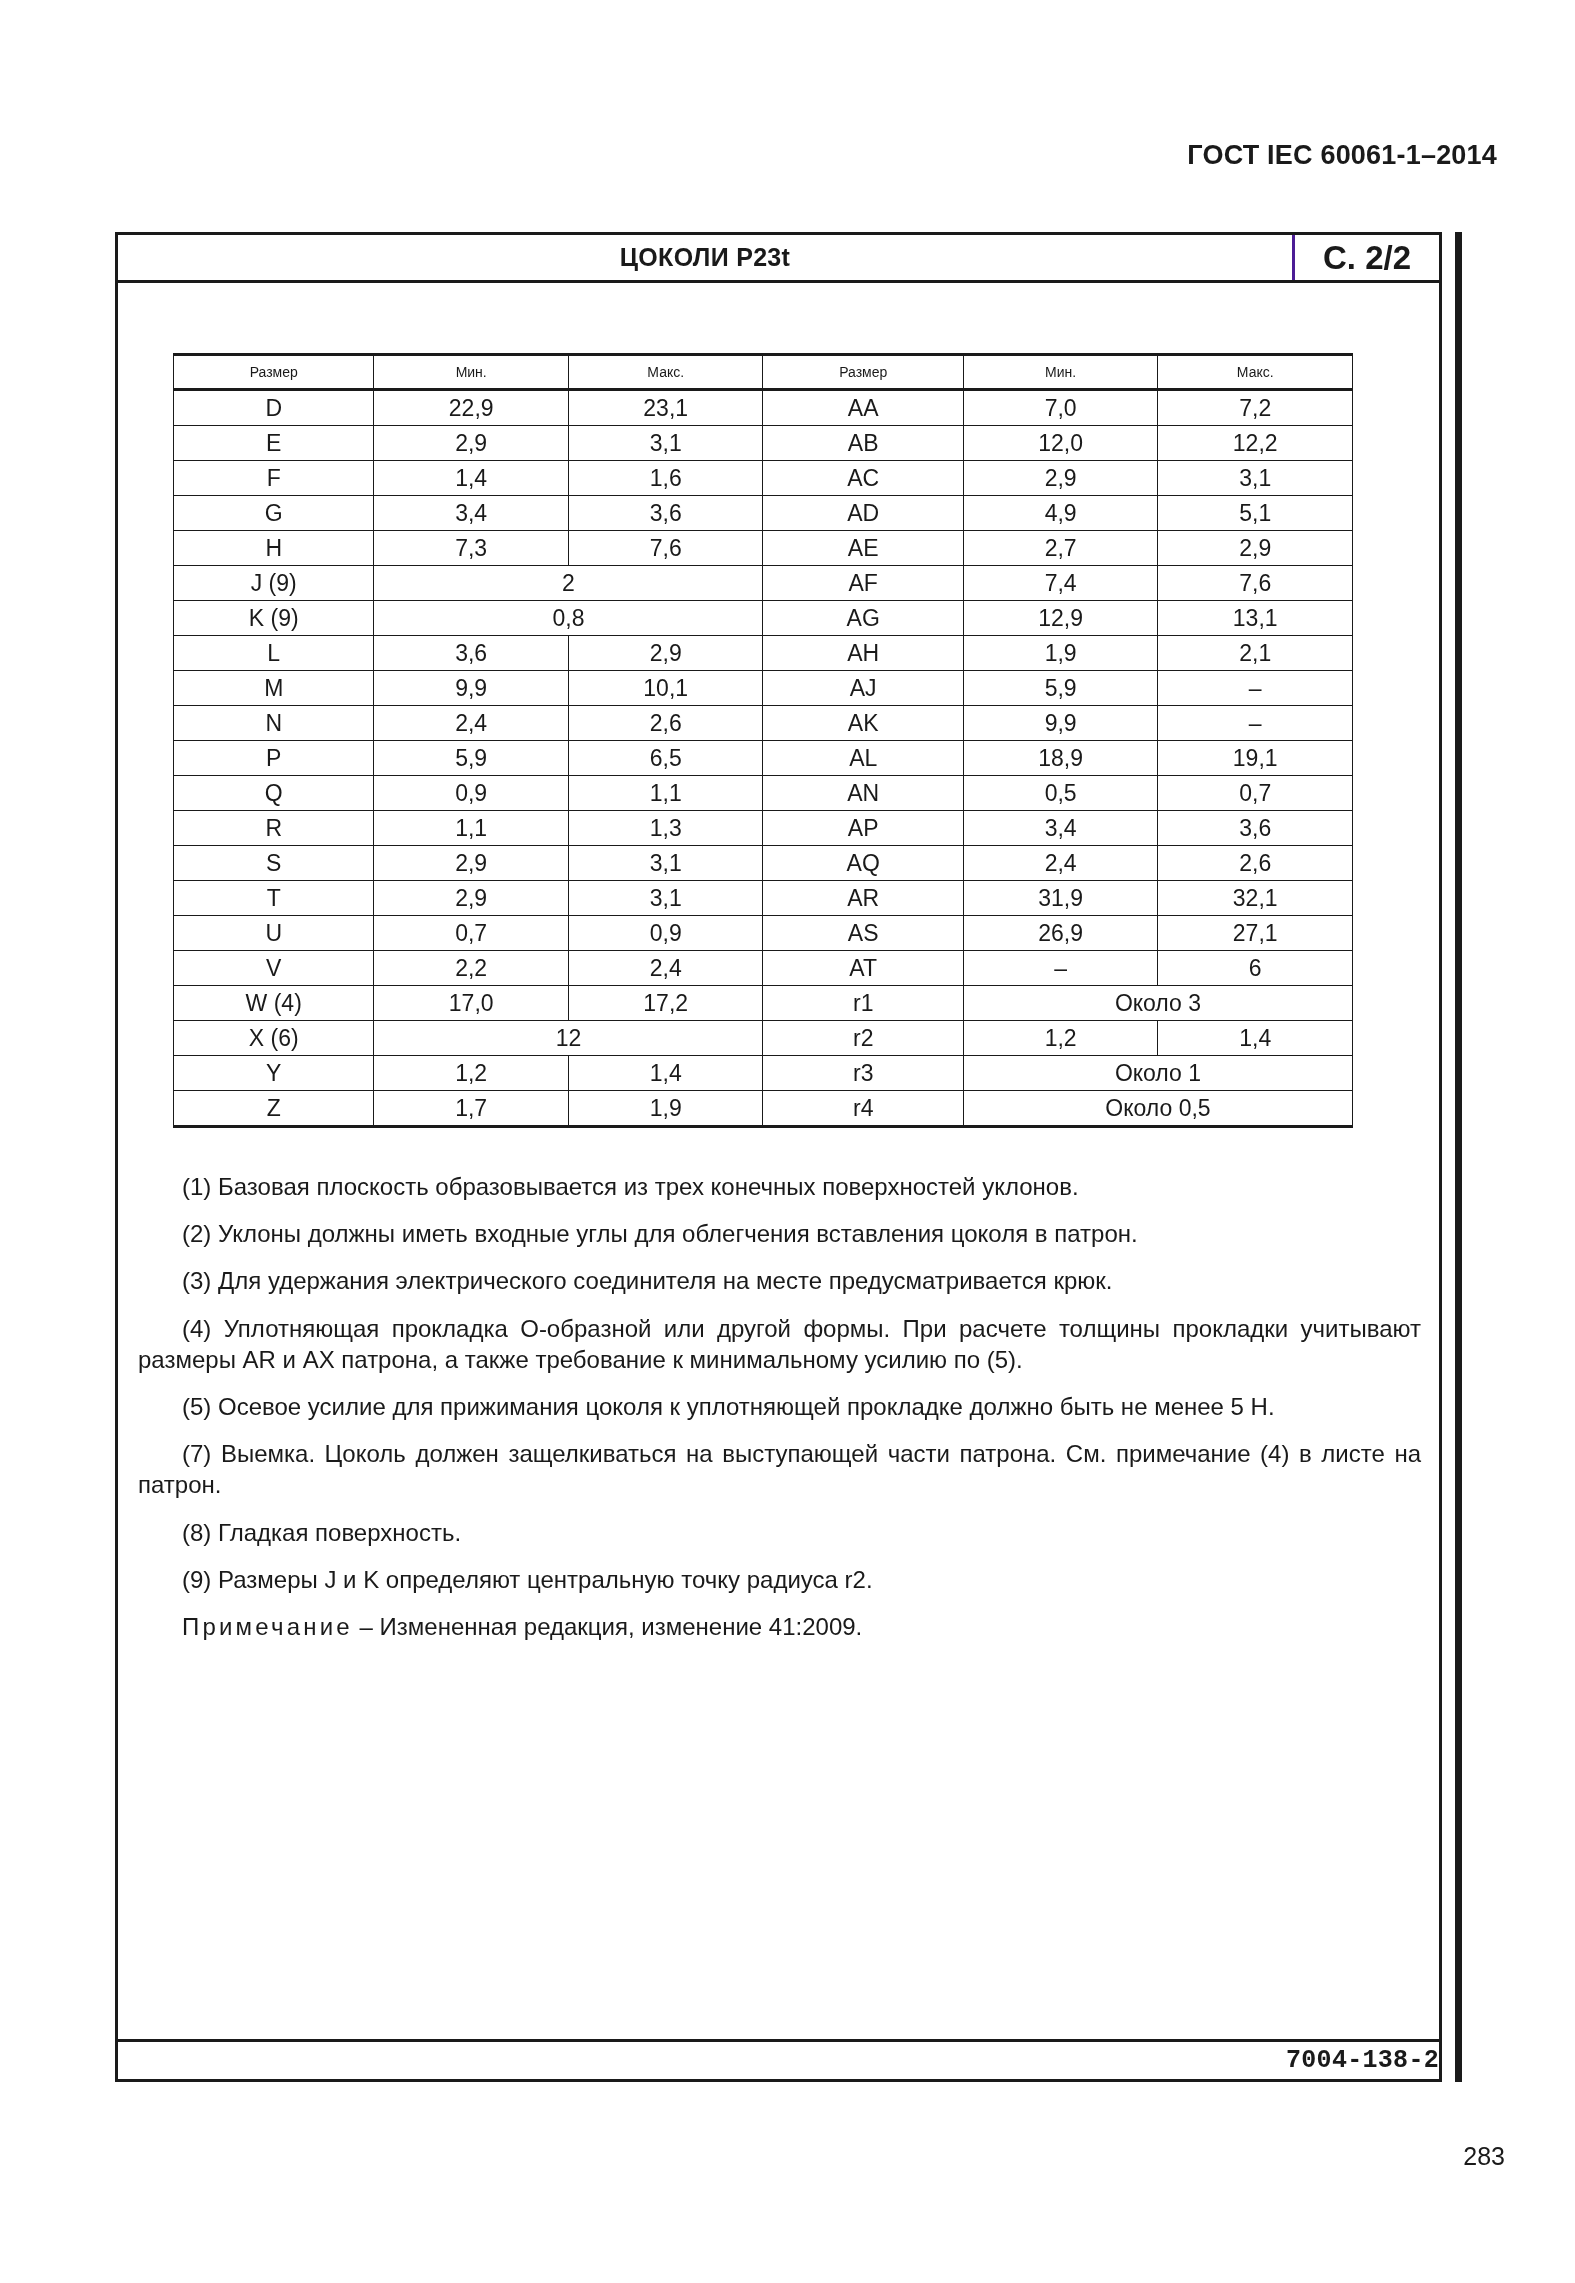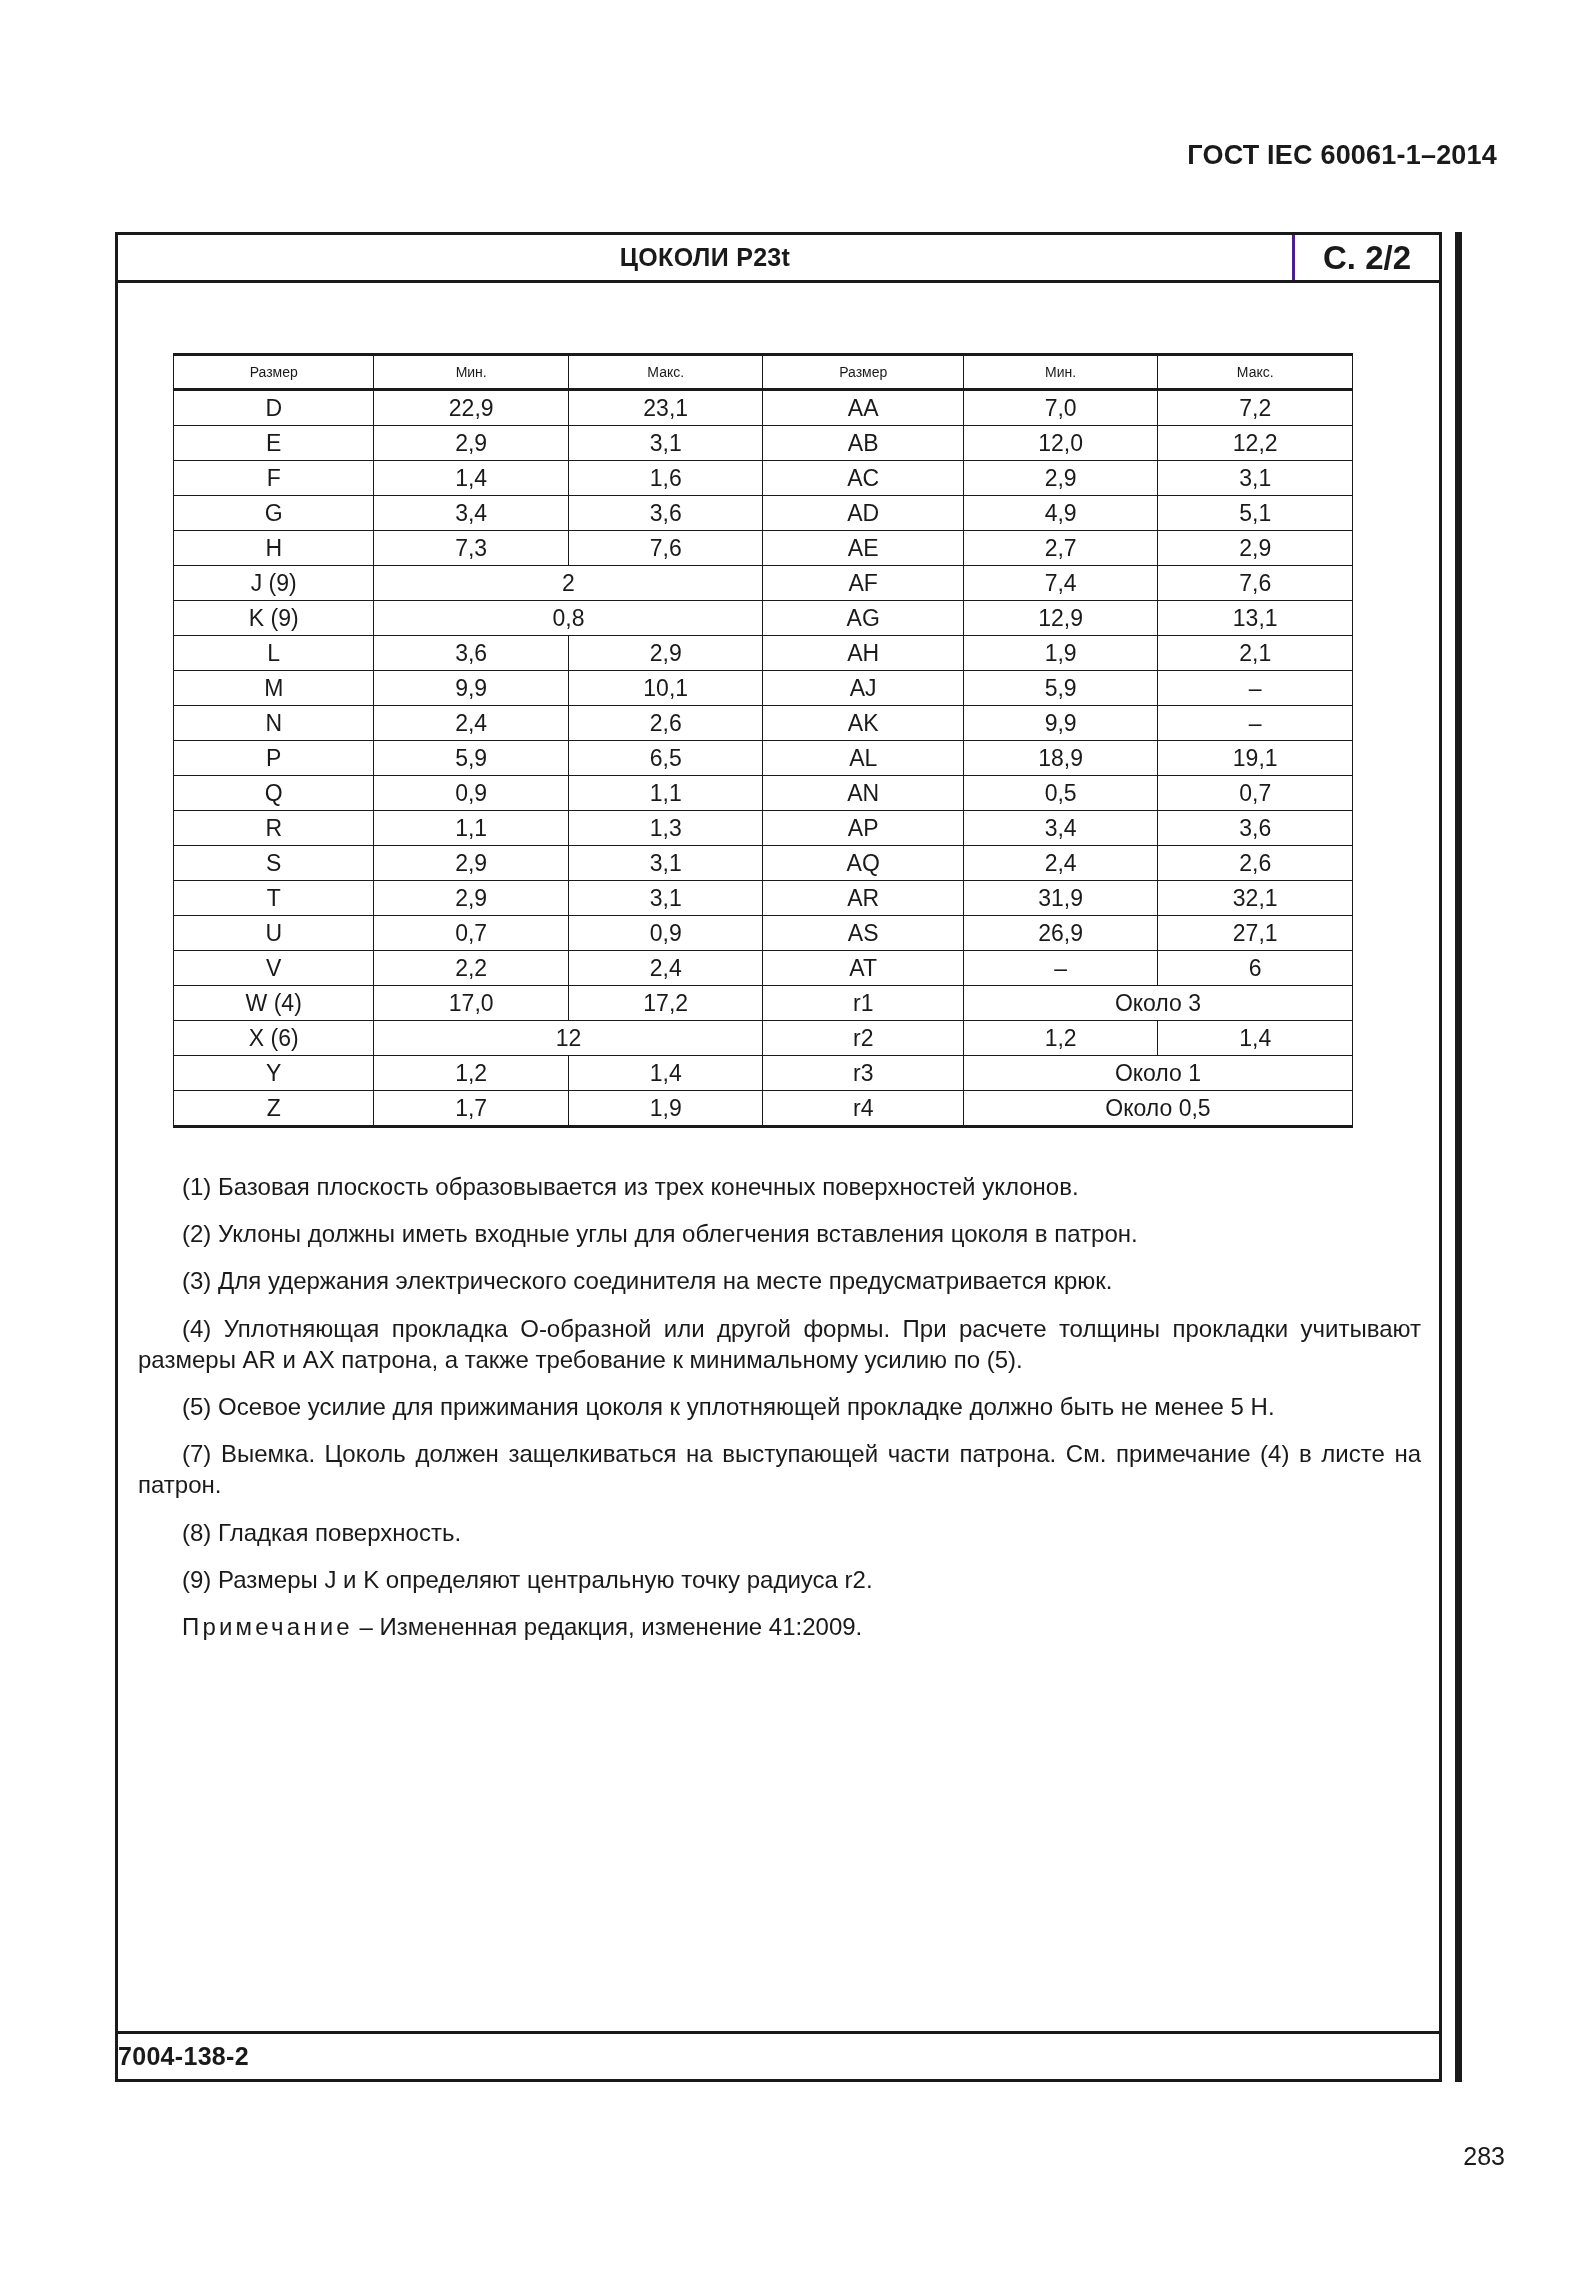--- a/index.html
+++ b/index.html
@@ -81,29 +81,30 @@
     font-size: 33px;
     font-weight: bold;
   }
 
   
   .footer-band {
     position: absolute;
     left: 0;
     right: 0;
     bottom: 0;
-    height: 48px;
+    height: 40px;
     border-top: 3px solid #1a1a1a;
     box-sizing: border-box;
     display: flex;
     align-items: center;
-    justify-content: flex-start;
+    justify-content: flex-end;
     font-size: 25px;
     font-weight: bold;
     letter-spacing: 0.3px;
+    font-family: Liberation Mono, monospace;
   }
 
   
   .dim-table-wrap {
     position: absolute;
     left: 55px;
     top: 118px;
     width: 1180px;
   }
   table.dim-table {

